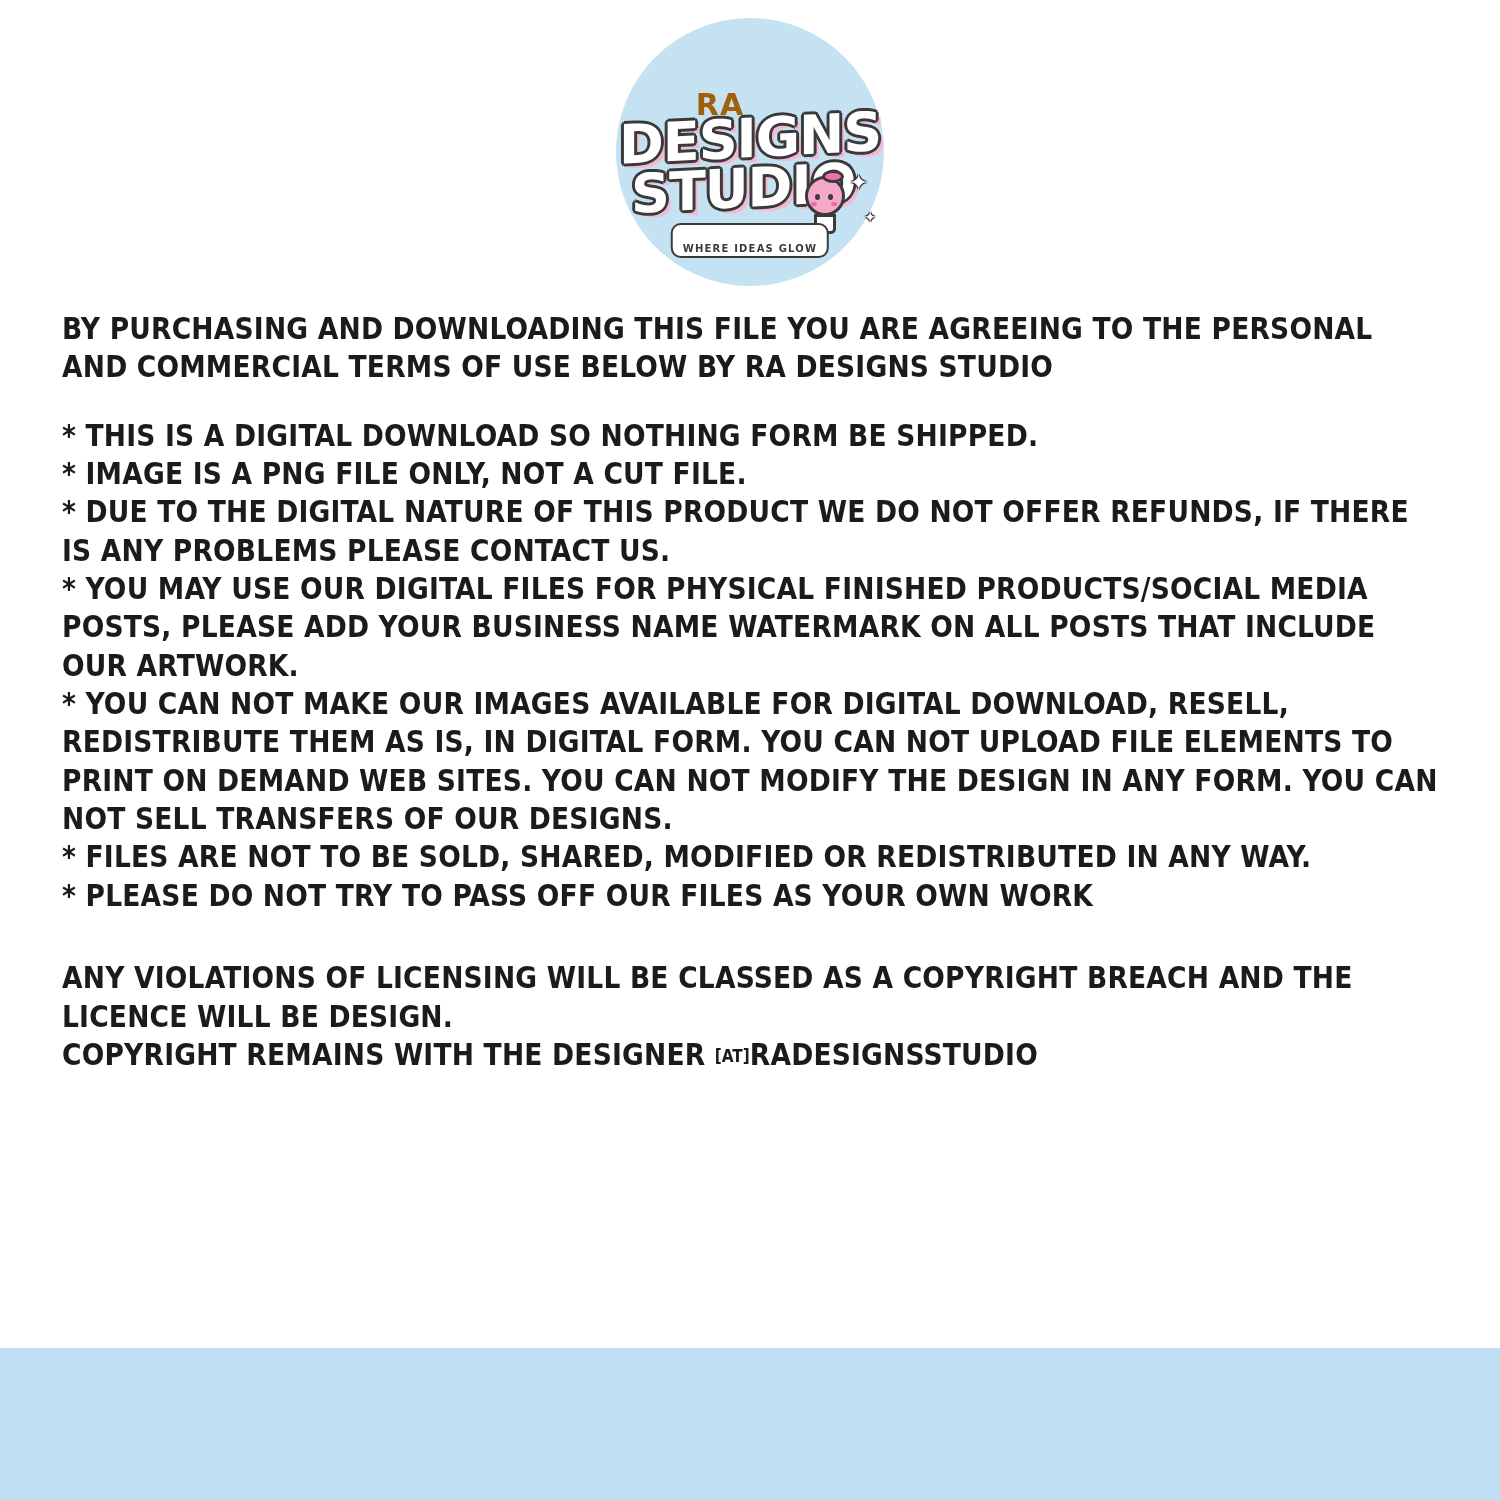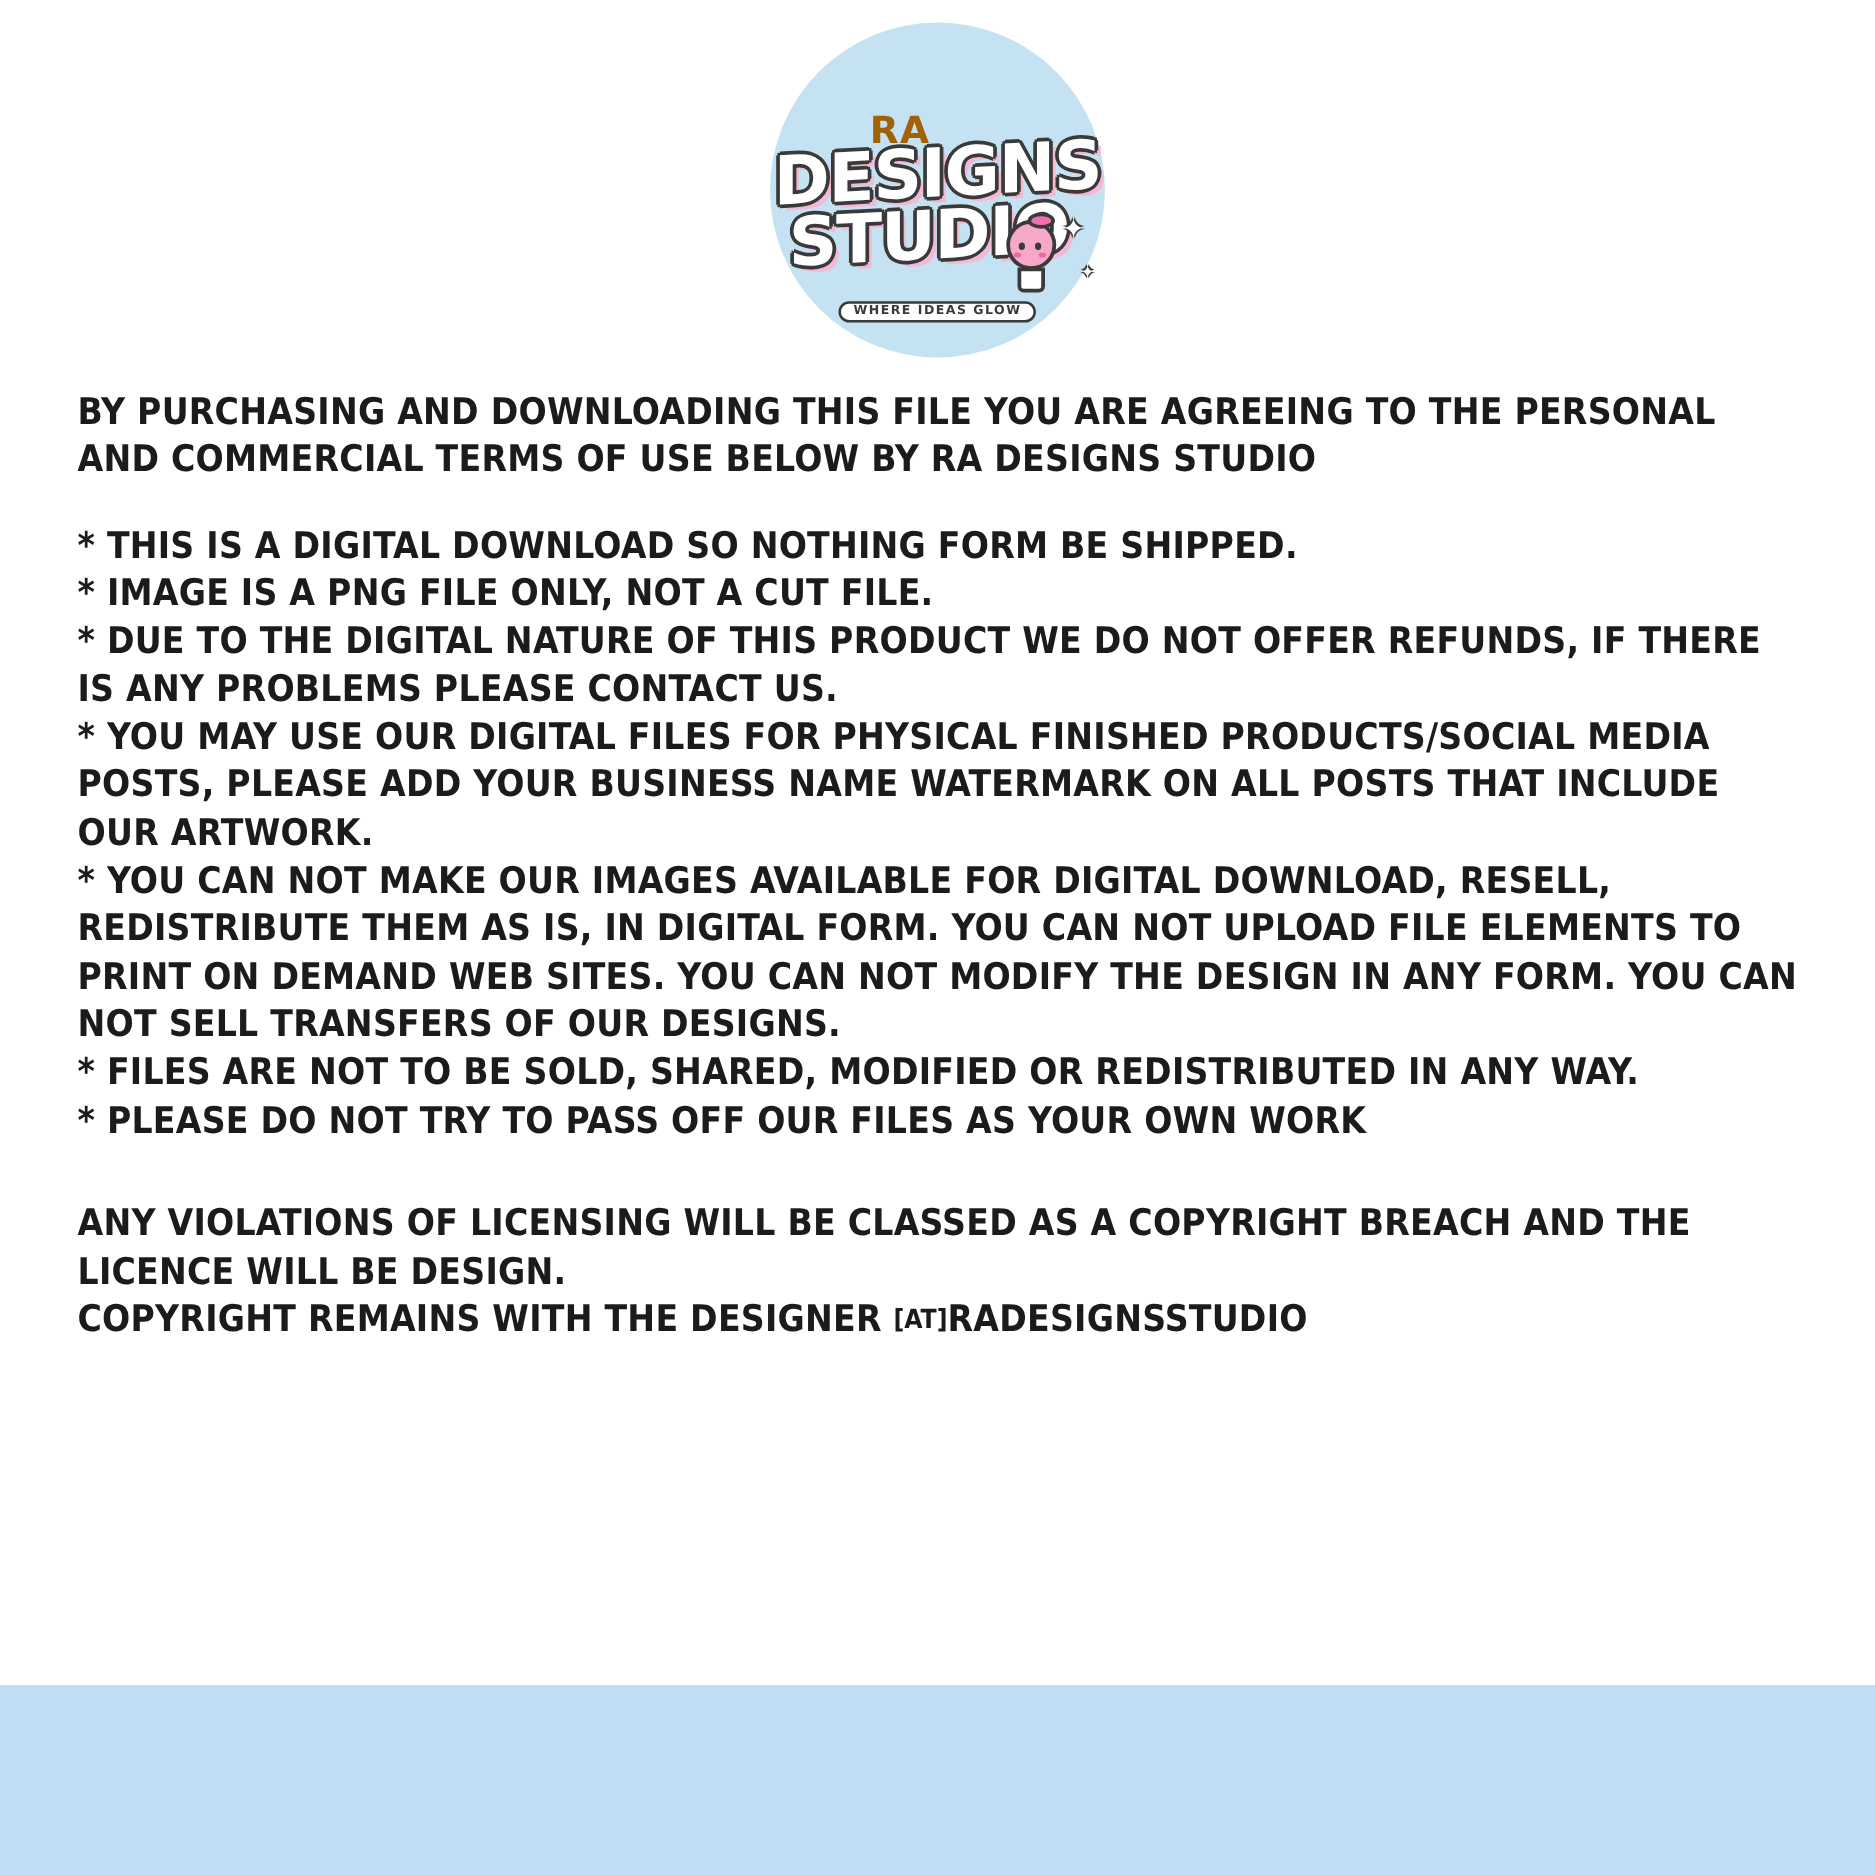--- a/index.html
+++ b/index.html
@@ -137,21 +137,21 @@
   .sparkle.s1 { right: 16px; bottom: 92px; font-size: 22px; }
   .sparkle.s2 { right: 8px;  bottom: 62px; font-size: 14px; }
   .logo-tagline {
     position: absolute;
     bottom: 28px;
     left: 50%;
     transform: translateX(-50%);
     background: #ffffff;
     border: 2px solid #3a3a3a;
     border-radius: 10px;
-    padding: 0 10px 2px;
+    padding: 18px 10px 2px;
     font-family: "DejaVu Sans", sans-serif;
     font-weight: bold;
     font-size: 10px;
     letter-spacing: 1.2px;
     color: #3a3a3a;
     white-space: nowrap;
   }
 
   
   .terms {
@@ -171,21 +171,21 @@
   .terms p {
     margin: 0;
   }
   .terms .spacer {
     height: 30px;
   }
   .terms .spacer-lg {
     height: 44px;
   }
   .terms .small-at {
-    font-size: 21px;
+    font-size: 17px;
     vertical-align: 3px;
     letter-spacing: 0;
   }
 
   
   .bottom-band {
     position: absolute;
     left: 0;
     bottom: 0;
     width: 1500px;

